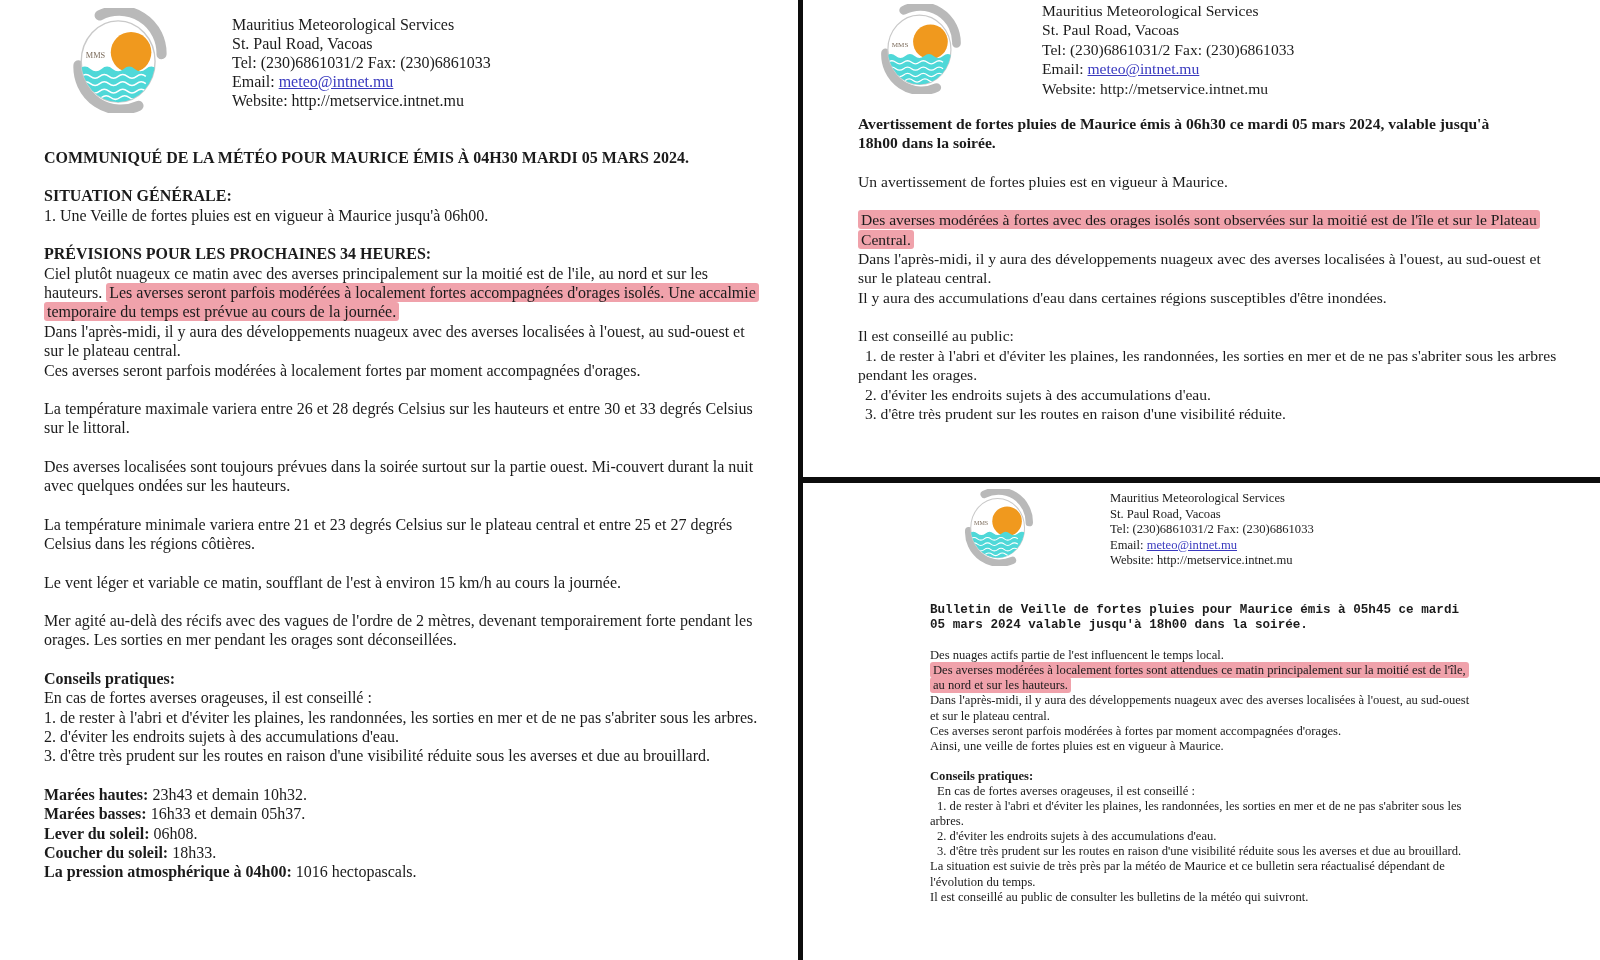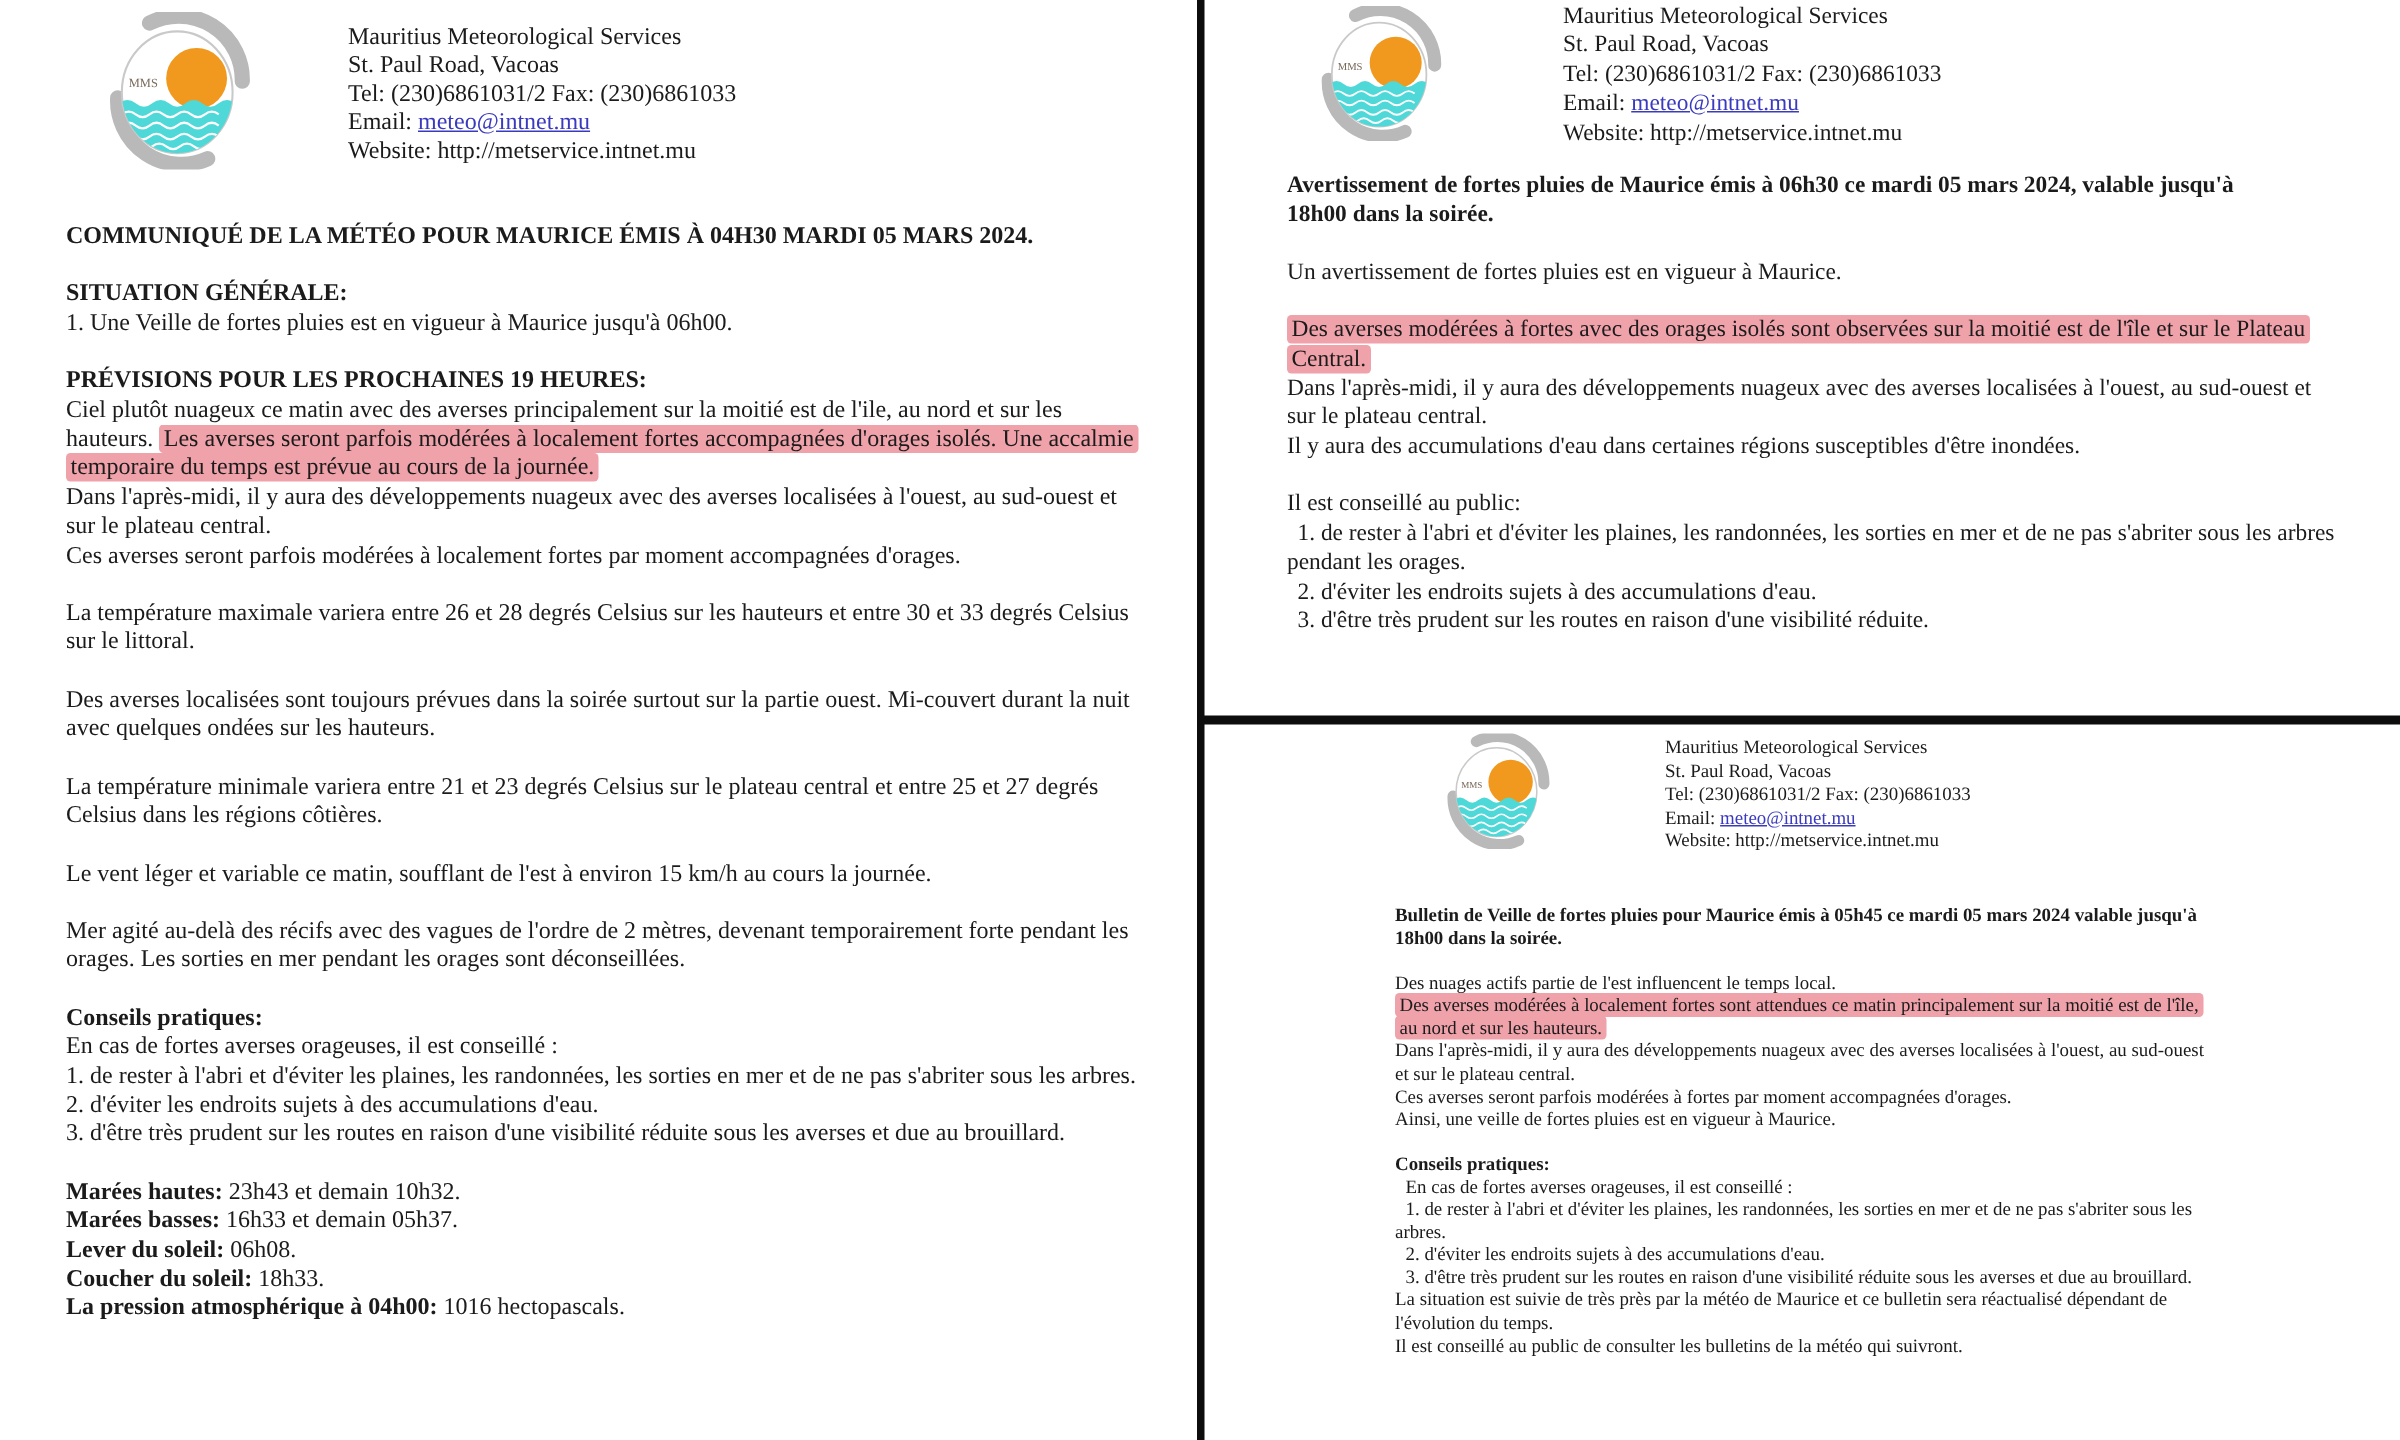--- a/index.html
+++ b/index.html
@@ -36,21 +36,21 @@
   .panel-tr .hdr-logo{width:82px;height:94px;margin-right:80px;margin-left:22px;margin-top:4px;}
   .panel-tr .hdr-text{padding-top:1px;}
   .panel-tr .doc-title{margin-top:16px;max-width:655px;}
   .indent1{text-indent:7px;}
 
   
   .panel-br{position:absolute;left:930px;top:486px;width:545px;font-size:12.6px;line-height:15.1px;}
   .panel-br .hdr-logo{width:70px;height:84px;margin-right:76px;margin-left:34px;margin-top:3px;}
   .panel-br .hdr-text{padding-top:5px;}
   .panel-br .hdr-text p{line-height:15.5px;}
-  .panel-br .doc-title{margin-top:30px;max-width:545px;}
+  .panel-br .doc-title{margin-top:30px;max-width:545px;font-family:Liberation Mono, monospace;}
   .panel-br .sec-head{margin-top:15px;}
   .panel-br p.gap{margin-top:15px;}
 </style>
 </head>
 <body>
 
 <div class="page">
 
   <div class="divider-v"></div>
   <div class="divider-h"></div>
@@ -85,21 +85,21 @@
         <p><span>Email: </span><a class="mail" href="#">meteo@intnet.mu</a></p>
         <p>Website: http://metservice.intnet.mu</p>
       </div>
     </div>
 
     <p class="doc-title">COMMUNIQUÉ DE LA MÉTÉO POUR MAURICE ÉMIS À 04H30 MARDI 05 MARS 2024.</p>
 
     <p class="sec-head">SITUATION GÉNÉRALE:</p>
     <p class="body">1. Une Veille de fortes pluies est en vigueur à Maurice jusqu'à 06h00.</p>
 
-    <p class="sec-head">PRÉVISIONS POUR LES PROCHAINES 19 HEURES:</p>
+    <p class="sec-head">PRÉVISIONS POUR LES PROCHAINES 34 HEURES:</p>
     <p class="body"><span>Ciel plutôt nuageux ce matin avec des averses principalement sur la moitié est de l'ile, au nord et sur les hauteurs. </span><span class="hl">Les averses seront parfois modérées à localement fortes accompagnées d'orages isolés. Une accalmie temporaire du temps est prévue au cours de la journée.</span></p>
     <p class="body">Dans l'après-midi, il y aura des développements nuageux avec des averses localisées à l'ouest, au sud-ouest et sur le plateau central.</p>
     <p class="body">Ces averses seront parfois modérées à localement fortes par moment accompagnées d'orages.</p>
 
     <p class="body gap">La température maximale variera entre 26 et 28 degrés Celsius sur les hauteurs et entre 30 et 33 degrés Celsius sur le littoral.</p>
     <p class="body gap">Des averses localisées sont toujours prévues dans la soirée surtout sur la partie ouest. Mi-couvert durant la nuit avec quelques ondées sur les hauteurs.</p>
     <p class="body gap">La température minimale variera entre 21 et 23 degrés Celsius sur le plateau central et entre 25 et 27 degrés Celsius dans les régions côtières.</p>
     <p class="body gap">Le vent léger et variable ce matin, soufflant de l'est à environ 15 km/h au cours la journée.</p>
     <p class="body gap">Mer agité au-delà des récifs avec des vagues de l'ordre de 2 mètres, devenant temporairement forte pendant les orages. Les sorties en mer pendant les orages sont déconseillées.</p>
 

